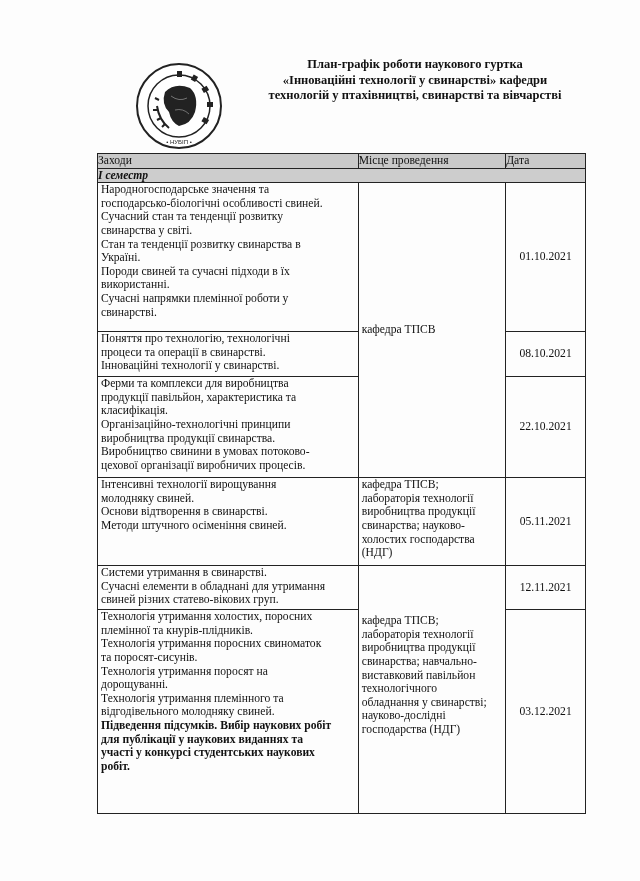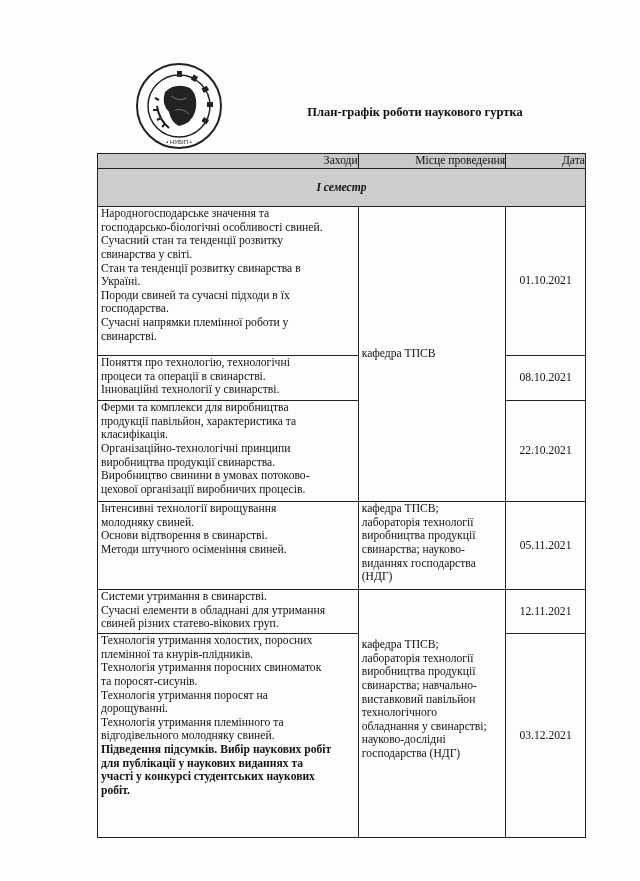--- a/index.html
+++ b/index.html
@@ -5,28 +5,28 @@
   html, body { margin: 0; padding: 0; }
   body {
     width: 640px; height: 881px; background: #fdfdfd; position: relative; overflow: hidden;
     font-family: "Liberation Serif", "DejaVu Serif", serif; color: #111;
   }
   .logo { position: absolute; left: 135px; top: 62px; width: 88px; height: 88px; }
   .title {
     position: absolute; left: 255px; top: 57px; width: 320px;
     text-align: center; font-weight: bold; font-size: 12.5px; line-height: 15.5px;
   }
-  .title div { white-space: nowrap; margin-top: 48px; }
+  .title div { white-space: nowrap; }
   table.plan {
     position: absolute; left: 97px; top: 153px; width: 489px;
     border-collapse: collapse; font-size: 11.6px; line-height: 13.6px;
   }
   table.plan td, table.plan th { border: 1px solid #222; padding: 0 3px; vertical-align: middle; }
-  table.plan th { background: #c9c9c9; font-weight: normal; text-align: right; height: 13px; padding: 0; }
-  .sem { background: #cdcdcd; text-align: center; font-weight: bold; font-style: italic; height: 12px; padding: 12px !important; }
+  table.plan th { background: #c9c9c9; font-weight: normal; text-align: left; height: 13px; padding: 0; }
+  .sem { background: #cdcdcd; text-align: left; font-weight: bold; font-style: italic; height: 12px; padding: 0 !important; }
   .c1 { width: 255px; text-align: left; vertical-align: top !important; }
   .c2 { width: 141px; text-align: left; }
   .c3 { width: 73px; text-align: center; }
   .line { display: block; }
   .emph { font-weight: bold; }
   .loc-top { vertical-align: top !important; padding-top: 0 !important; }
 </style>
 </head>
 <body>
 
@@ -46,20 +46,21 @@
     <g stroke="#222" stroke-width="2" fill="none">
       <path d="M22 44 Q24 58 34 66"></path>
         <path d="M24 38 l-4 -2 M23 48 l-5 0 M26 56 l-4 2 M30 62 l-3 3"></path>
     </g>
     <text x="44" y="82" font-size="6" text-anchor="middle" fill="#222" font-family="Liberation Sans, sans-serif">• НУБІП •</text>
   </svg>
 </div>
 
 <div class="title">
   <div>План-графік роботи наукового гуртка</div>
+  <div>«Інноваційні технології у свинарстві» кафедри</div>
   <div>технологій у птахівництві, свинарстві та вівчарстві</div>
 </div>
 
 <table class="plan">
   <tbody>
       <tr>
     <th class="c1h" style="width:255px">Заходи</th>
     <th style="width:141px">Місце проведення</th>
     <th style="width:73px">Дата</th>
   </tr>
@@ -69,21 +70,21 @@
 
   <tr style="height:149px">
     <td class="c1">
       <span class="line">Народногосподарське значення та</span>
       <span class="line">господарсько-біологічні особливості свиней.</span>
       <span class="line">Сучасний стан та тенденції розвитку</span>
       <span class="line">свинарства у світі.</span>
       <span class="line">Стан та тенденції розвитку свинарства в</span>
       <span class="line">Україні.</span>
       <span class="line">Породи свиней та сучасні підходи в їх</span>
-      <span class="line">господарства.</span>
+      <span class="line">використанні.</span>
       <span class="line">Сучасні напрямки племінної роботи у</span>
       <span class="line">свинарстві.</span>
     </td>
     <td class="c2" rowspan="3">
       <span class="line">кафедра ТПСВ</span>
     </td>
     <td class="c3">01.10.2021</td>
   </tr>
 
   <tr style="height:45px">
@@ -113,21 +114,21 @@
       <span class="line">Інтенсивні технології вирощування</span>
       <span class="line">молодняку свиней.</span>
       <span class="line">Основи відтворення в свинарстві.</span>
       <span class="line">Методи штучного осіменіння свиней.</span>
     </td>
     <td class="c2 loc-top">
       <span class="line">кафедра ТПСВ;</span>
       <span class="line">лабораторія технології</span>
       <span class="line">виробництва продукції</span>
       <span class="line">свинарства; науково-</span>
-      <span class="line">виданнях господарства</span>
+      <span class="line">холостих господарства</span>
       <span class="line">(НДГ)</span>
     </td>
     <td class="c3">05.11.2021</td>
   </tr>
 
   <tr style="height:44px">
     <td class="c1">
       <span class="line">Системи утримання в свинарстві.</span>
       <span class="line">Сучасні елементи в обладнані для утримання</span>
       <span class="line">свиней різних статево-вікових груп.</span>

